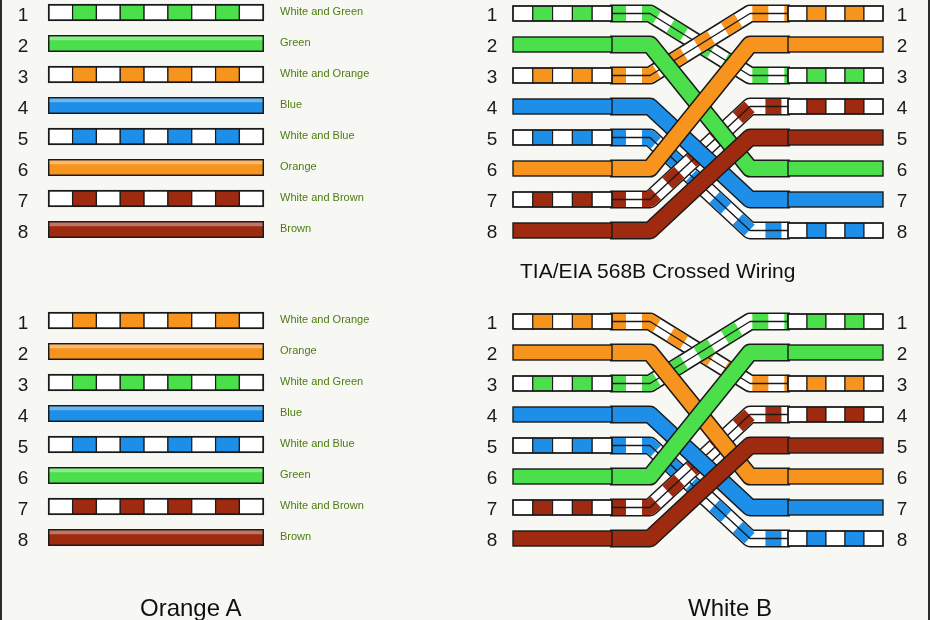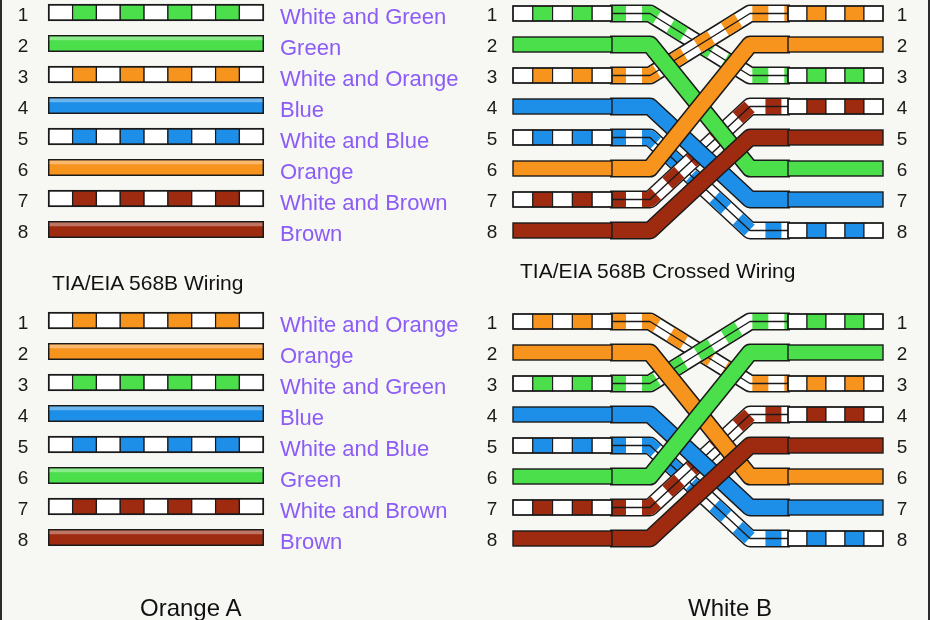--- a/index.html
+++ b/index.html
@@ -21,23 +21,23 @@
   .row-num{
     position:absolute;
     font-size:19px;
     line-height:1;
     color:#1a1a1a;
     text-align:center;
     width:18px;
   }
   .wire-label{
     position:absolute;
-    font-size:22px;
+    font-size:11px;
     line-height:1;
-    color:#8b5cf6;
+    color:#4d7c0f;
     white-space:nowrap;
   }
   .section-title{
     position:absolute;
     font-size:21px;
     line-height:1;
     color:#111;
     white-space:nowrap;
   }
   .figure-caption{
@@ -479,18 +479,17 @@
       <div class="row-num" style="left: 428px; top: 5px;">1</div>
       <div class="row-num" style="left: 428px; top: 36px;">2</div>
       <div class="row-num" style="left: 428px; top: 67px;">3</div>
       <div class="row-num" style="left: 428px; top: 98px;">4</div>
       <div class="row-num" style="left: 428px; top: 129px;">5</div>
       <div class="row-num" style="left: 428px; top: 160px;">6</div>
       <div class="row-num" style="left: 428px; top: 191px;">7</div>
       <div class="row-num" style="left: 428px; top: 222px;">8</div>
     </div>
 
-  <div class="section-title" id="title-top-left" style="left:52px;top:272px;">TIA/EIA 568B Wiring</div>
   <div class="section-title" id="title-top-right" style="left:520px;top:260px;">TIA/EIA 568B Crossed Wiring</div>
 
   <div class="figure-caption" style="left:140px;top:596px;">Orange A</div>
   <div class="figure-caption" style="left:688px;top:596px;">White B</div>
 </div>
 
 </body></html>

